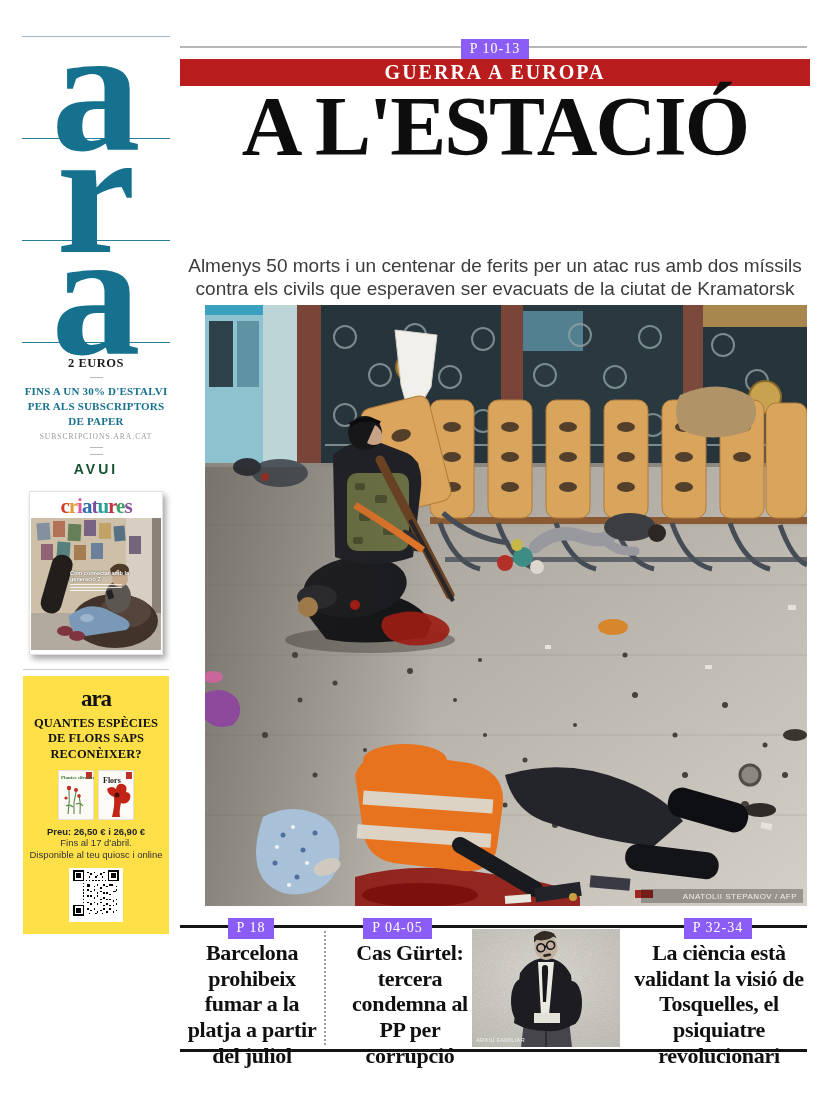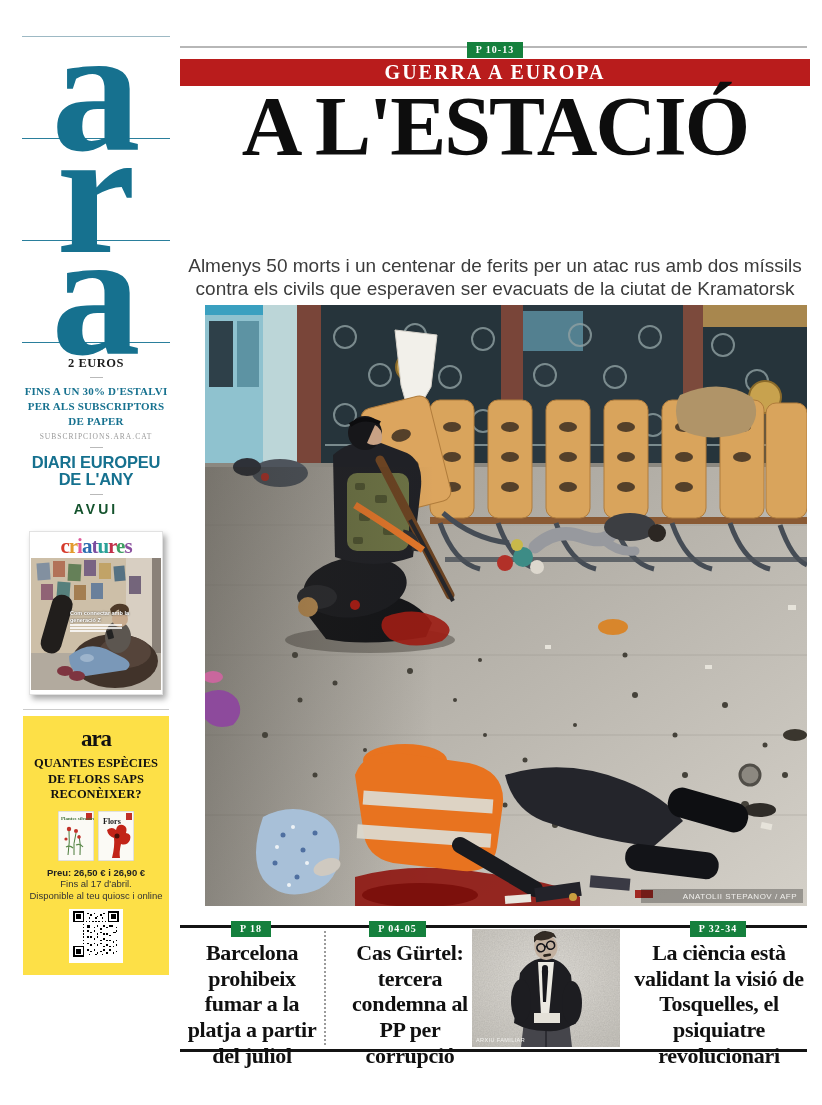--- a/index.html
+++ b/index.html
@@ -34,21 +34,21 @@
   .adline{width:146px;border-top:1px solid #cccccc;margin:14px auto 6px auto;}
   .adbox{margin:0 auto;width:146px;background:#fde047;padding:10px 6px 12px 6px;box-sizing:border-box;}
   .ad-brand{font-size:23px;font-weight:bold;letter-spacing:-1px;color:#111;}
   .ad-head{font-weight:bold;font-size:12.5px;line-height:1.25;margin-top:4px;color:#111;}
   .ad-books{display:flex;justify-content:center;gap:4px;margin:8px 0 6px 0;}
   .ad-price{font-family:"Liberation Sans",sans-serif;font-weight:bold;font-size:9.5px;color:#222;}
   .ad-small{font-family:"Liberation Sans",sans-serif;font-size:9.5px;color:#333;line-height:1.25;}
   .ad-qr{margin:7px auto 0 auto;width:50px;height:50px;background:#fff;padding:2px;}
   
   .topline{left:180px;top:46px;width:627px;height:2px;background:#b7b7b7;}
-  .tab{background:#15803d;color:#fff;font-weight:bold;font-size:10px;letter-spacing:1px;
+  .tab{background:#8b5cf6;color:#fff;font-weight:normal;font-size:14px;letter-spacing:1px;
        padding:2px 9px 3px 9px;display:inline-block;}
   .maintab-wrap{left:180px;top:39px;width:630px;text-align:center;}
   .kicker-band{left:180px;top:59px;width:630px;height:27px;background:#b91c1c;color:#fff;
                text-align:center;font-weight:bold;font-size:20px;letter-spacing:2px;line-height:27px;}
   .headline{left:180px;top:86px;width:630px;text-align:center;color:#0d0d0d;font-weight:bold;
             font-size:84px;line-height:.97;letter-spacing:-2px;}
   .subhead{left:185px;top:254px;width:620px;text-align:center;font-family:"Liberation Sans",sans-serif;
            font-size:19px;line-height:1.22;color:#3c3c3c;}
   .mainphoto{left:205px;top:305px;width:602px;height:601px;}
   
@@ -77,24 +77,20 @@
   </div>
 
   <div class="dash"></div>
   <div class="price">2 EUROS</div>
   <div class="dash"></div>
 
   <div class="promo" style="color: rgb(22, 113, 143);">FINS A UN 30% D'ESTALVI PER ALS SUBSCRIPTORS DE PAPER</div>
   <div class="promo-url">SUBSCRIPCIONS.ARA.CAT</div>
   <div class="dash"></div>
 
-  <div class="award" style="color: rgb(22, 113, 143);">
-    <div>DIARI EUROPEU</div>
-    <div>DE L'ANY</div>
-  </div>
   <div class="dash"></div>
   <div class="today" style="color: #14532d;">AVUI</div>
 
   <div class="cover">
     <div class="cover-word"><span style="color: rgb(214, 58, 43);">c</span><span style="color: rgb(227, 155, 45);">r</span><span style="color: rgb(224, 90, 155);">i</span><span style="color: rgb(46, 108, 176);">a</span><span style="color: rgb(123, 78, 160);">t</span><span style="color: rgb(42, 161, 152);">u</span><span style="color: rgb(194, 47, 73);">r</span><span style="color: rgb(63, 158, 98);">e</span><span style="color: rgb(138, 79, 158);">s</span>
     </div>
     <svg width="130" height="132" viewBox="0 0 130 132">
       <rect width="130" height="95" fill="#cdbfa8"></rect>
       <rect x="95" width="26" height="95" fill="#d8cfc2"></rect>
       <rect x="121" width="9" height="95" fill="#8a8178"></rect>

